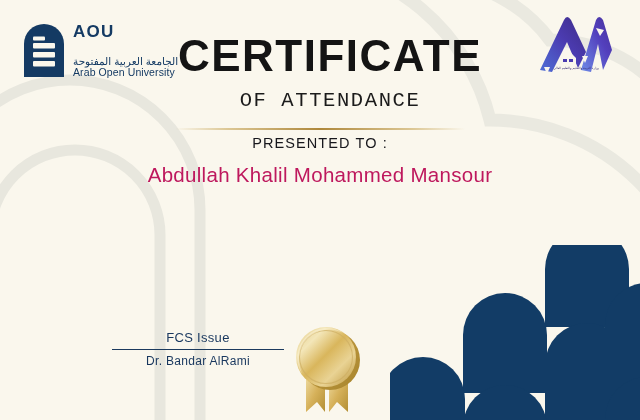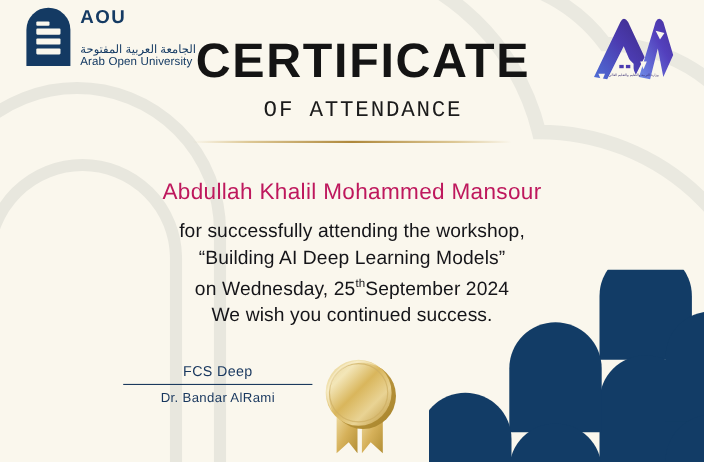--- a/index.html
+++ b/index.html
@@ -16,22 +16,22 @@
   }
 
   
   .deco-layer { position:absolute; inset:0; overflow:hidden; pointer-events:none; }
 
   
   .arch-pattern { position:absolute; right:0; bottom:0; width:250px; height:175px; overflow:hidden; }
 
   
   .aou-logo {
-    position:absolute; left:22px; top:4px;
-    display:flex; align-items:center; gap:7px;
+    position:absolute; left:22px; top:20px;
+    display:flex; align-items:flex-end; gap:7px;
   }
   .aou-mark { width:44px; height:55px; flex:none; }
   .aou-words { line-height:1; padding-top:3px; }
   .aou-abbr {
     font-size:17px; font-weight:bold; letter-spacing:1.3px;
     color:#143a63; display:block;
   }
   .aou-ar {
     font-size:10.5px; color:#143a63; display:block;
     margin-top:16px; direction:rtl; letter-spacing:.2px;
@@ -183,34 +183,27 @@
   </div>
   <div class="partner-caption">وزارة التربية والتعليم والتعليم العالي</div>
 
   <div class="title-block">
     <div class="cert-title">CERTIFICATE</div>
     <div class="cert-sub">OF ATTENDANCE</div>
   </div>
 
   <div class="divider"></div>
 
+  <div class="presented">PRESENTED TO :</div>
 
   <div class="recipient">Abdullah Khalil Mohammed Mansour</div>
 
-  <div class="body-block">
-    <div class="body-line">for successfully attending the workshop,</div>
-    <div class="body-line">“Building AI Deep Learning Models”</div>
-    <div class="body-line">
-      <span>on Wednesday, 25</span><sup>th</sup><span>September 2024</span>
-    </div>
-    <div class="body-line">We wish you continued success.</div>
-  </div>
 
   <div class="sig-block">
-    <div class="sig-top">FCS Deep</div>
+    <div class="sig-top">FCS Issue</div>
     <div class="rule"></div>
     <div class="sig-bottom">Dr. Bandar AlRami</div>
   </div>
 
 
   <div class="seal">
     <svg width="82" height="94" viewBox="0 0 82 94" aria-hidden="true">
       <defs>
         <linearGradient id="sgMain" x1="0" y1="0" x2="1" y2="1">
           <stop offset="0" stop-color="#e6cf8e"></stop>

